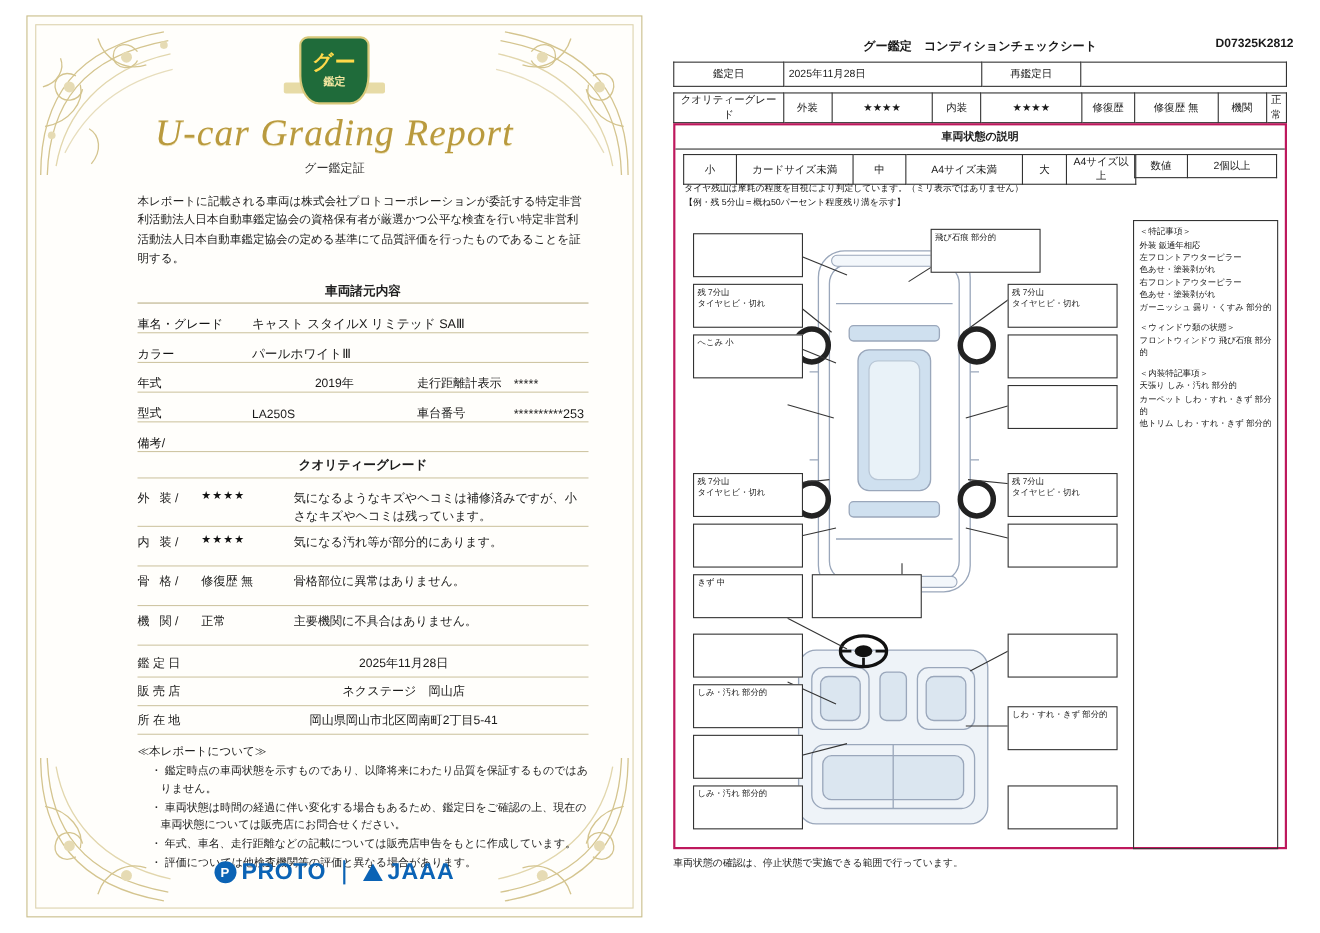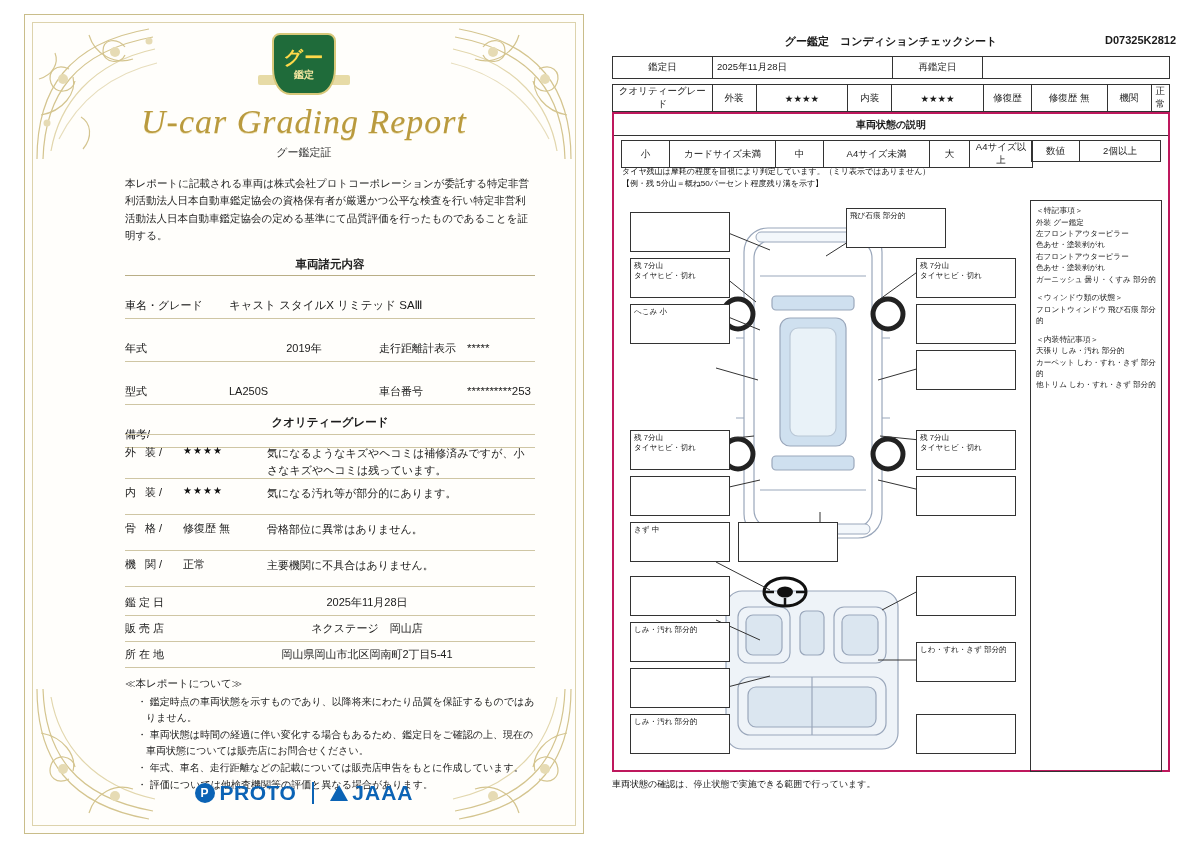--- a/index.html
+++ b/index.html
@@ -75,22 +75,22 @@
   }
   .sec-head {
     text-align:center; font-size:11.5px; font-weight:bold; color:#222;
     padding-bottom:3px;
   }
   .spec {
     position:absolute; left:100px; right:48px; top:242px;
   }
   .spec .hdr { border-bottom:1px solid #b9ae86; margin-bottom:0; }
   .row {
-    display:flex; align-items:center; min-height:27px;
-    border-bottom:1px solid #cfc6a4; font-size:11px;margin-top:16px;
+    display:flex; align-items:flex-end; min-height:27px;
+    border-bottom:1px solid #cfc6a4; font-size:11px;
   }
   .row .lab { width:104px; font-size:11px; color:#111; }
   .row .val { flex:1; font-size:11.5px; }
   .row .val2 { width:150px; }
   .row .lab2 { width:88px; }
   .stars { color:#111; letter-spacing:1px; font-size:10px; }
 
   .qg-head {
     position:absolute; left:100px; right:48px; top:400px;
     text-align:center; font-size:11.5px; font-weight:bold;
@@ -292,20 +292,24 @@
     <div class="cert-desc">本レポートに記載される車両は株式会社プロトコーポレーションが委託する特定非営利活動法人日本自動車鑑定協会の資格保有者が厳選かつ公平な検査を行い特定非営利活動法人日本自動車鑑定協会の定める基準にて品質評価を行ったものであることを証明する。</div>
 
     <div class="spec">
       <div class="sec-head hdr">車両諸元内容</div>
 
       <div class="row">
         <div class="lab">車名・グレード</div>
         <div class="val">キャスト スタイルX リミテッド SAⅢ</div>
       </div>
       <div class="row">
+        <div class="lab">カラー</div>
+        <div class="val">パールホワイトⅢ</div>
+      </div>
+      <div class="row">
         <div class="lab">年式</div>
         <div class="val2 c">2019年</div>
         <div class="lab2">走行距離計表示</div>
         <div class="val">*****</div>
       </div>
       <div class="row">
         <div class="lab">型式</div>
         <div class="val2">LA250S</div>
         <div class="lab2">車台番号</div>
         <div class="val">**********253</div>
@@ -432,21 +436,21 @@
         </tr>
       </tbody>
         </table>
 
       <div class="tire-note" style="white-space:pre-line">タイヤ残山は摩耗の程度を目視により判定しています。（ミリ表示ではありません）
 【例・残 5分山＝概ね50パーセント程度残り溝を示す】</div>
 
       <div class="notes-panel">
         <div class="np-g">
           <div class="np-h">＜特記事項＞</div>
-          <div>外装 グー鑑定</div>
+          <div>外装 鈑通年相応</div>
           <div>左フロントアウターピラー</div>
           <div>色あせ・塗装剥がれ</div>
           <div>右フロントアウターピラー</div>
           <div>色あせ・塗装剥がれ</div>
           <div>ガーニッシュ 曇り・くすみ 部分的</div>
         </div>
         <div class="np-g">
           <div class="np-h">＜ウィンドウ類の状態＞</div>
           <div>フロントウィンドウ 飛び石痕 部分的</div>
         </div>

